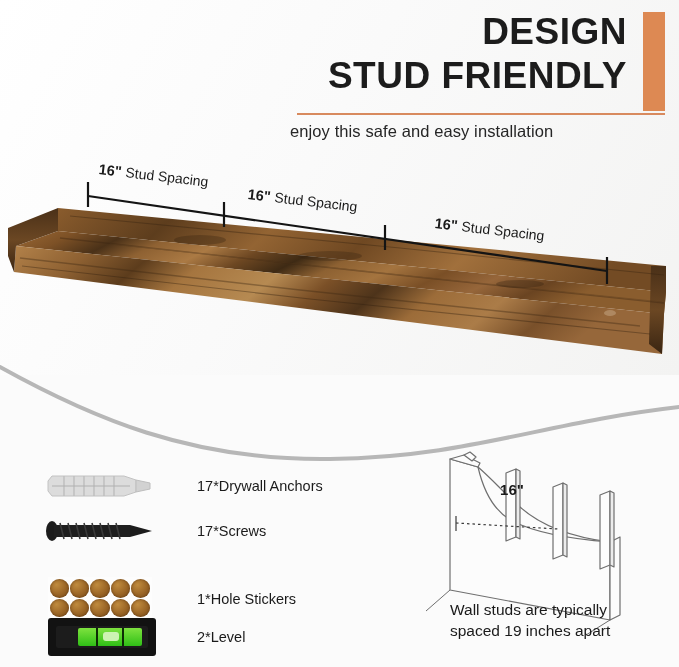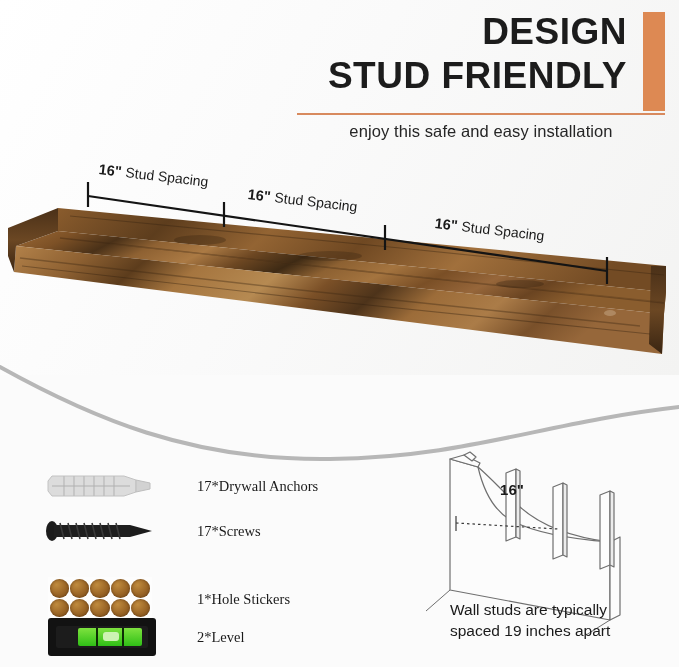--- a/index.html
+++ b/index.html
@@ -18,31 +18,31 @@
         background:linear-gradient(120deg,#ffffff 0%,#fafafa 45%,#f3f3f2 100%);}
 
   .title-block{position:absolute;right:52px;top:10px;width:400px;text-align:right;}
   .title-line{
     font-size:37px;font-weight:700;letter-spacing:.5px;line-height:1.18;
     color:#1c1c1c;white-space:nowrap;
   }
   .accent-bar{position:absolute;right:14px;top:12px;width:22px;height:99px;
               background:#dd8953;}
   .rule{position:absolute;left:297px;top:113px;width:368px;height:2px;background:#d88a5e;}
-  .subtitle{position:absolute;left:290px;top:122px;width:382px;text-align:center;
+  .subtitle{position:absolute;left:290px;top:122px;width:382px;text-align:left;
             font-size:16.5px;color:#262626;letter-spacing:.1px;white-space:nowrap;}
 
   
   .meas{position:absolute;white-space:nowrap;font-size:14px;color:#1a1a1a;
         transform-origin:left bottom;}
   .meas b{font-weight:700;font-size:14.5px;}
   .meas span{font-weight:400;}
 
   
-  .acc-row{position:absolute;display:flex;align-items:center;font-family:Liberation Serif, serif;}
+  .acc-row{position:absolute;display:flex;align-items:center;}
   .acc-art{width:122px;height:46px;position:relative;flex:0 0 122px;}
   .acc-label{font-size:14.5px;color:#1a1a1a;white-space:nowrap;margin-left:35px;}
 
   .sticker-grid{position:absolute;left:8px;top:2px;width:104px;height:42px;
                 background:#fdfdfd;display:grid;grid-template-columns:repeat(5,1fr);
                 grid-template-rows:repeat(2,1fr);gap:1px;padding:2px;box-sizing:border-box;}
   .dot{border-radius:50%;
        background:radial-gradient(circle at 35% 30%,#c08b3e 0%,#9a6526 55%,#7d4f1c 100%);
        box-shadow:inset 0 0 3px rgba(60,30,5,.55);}
 

